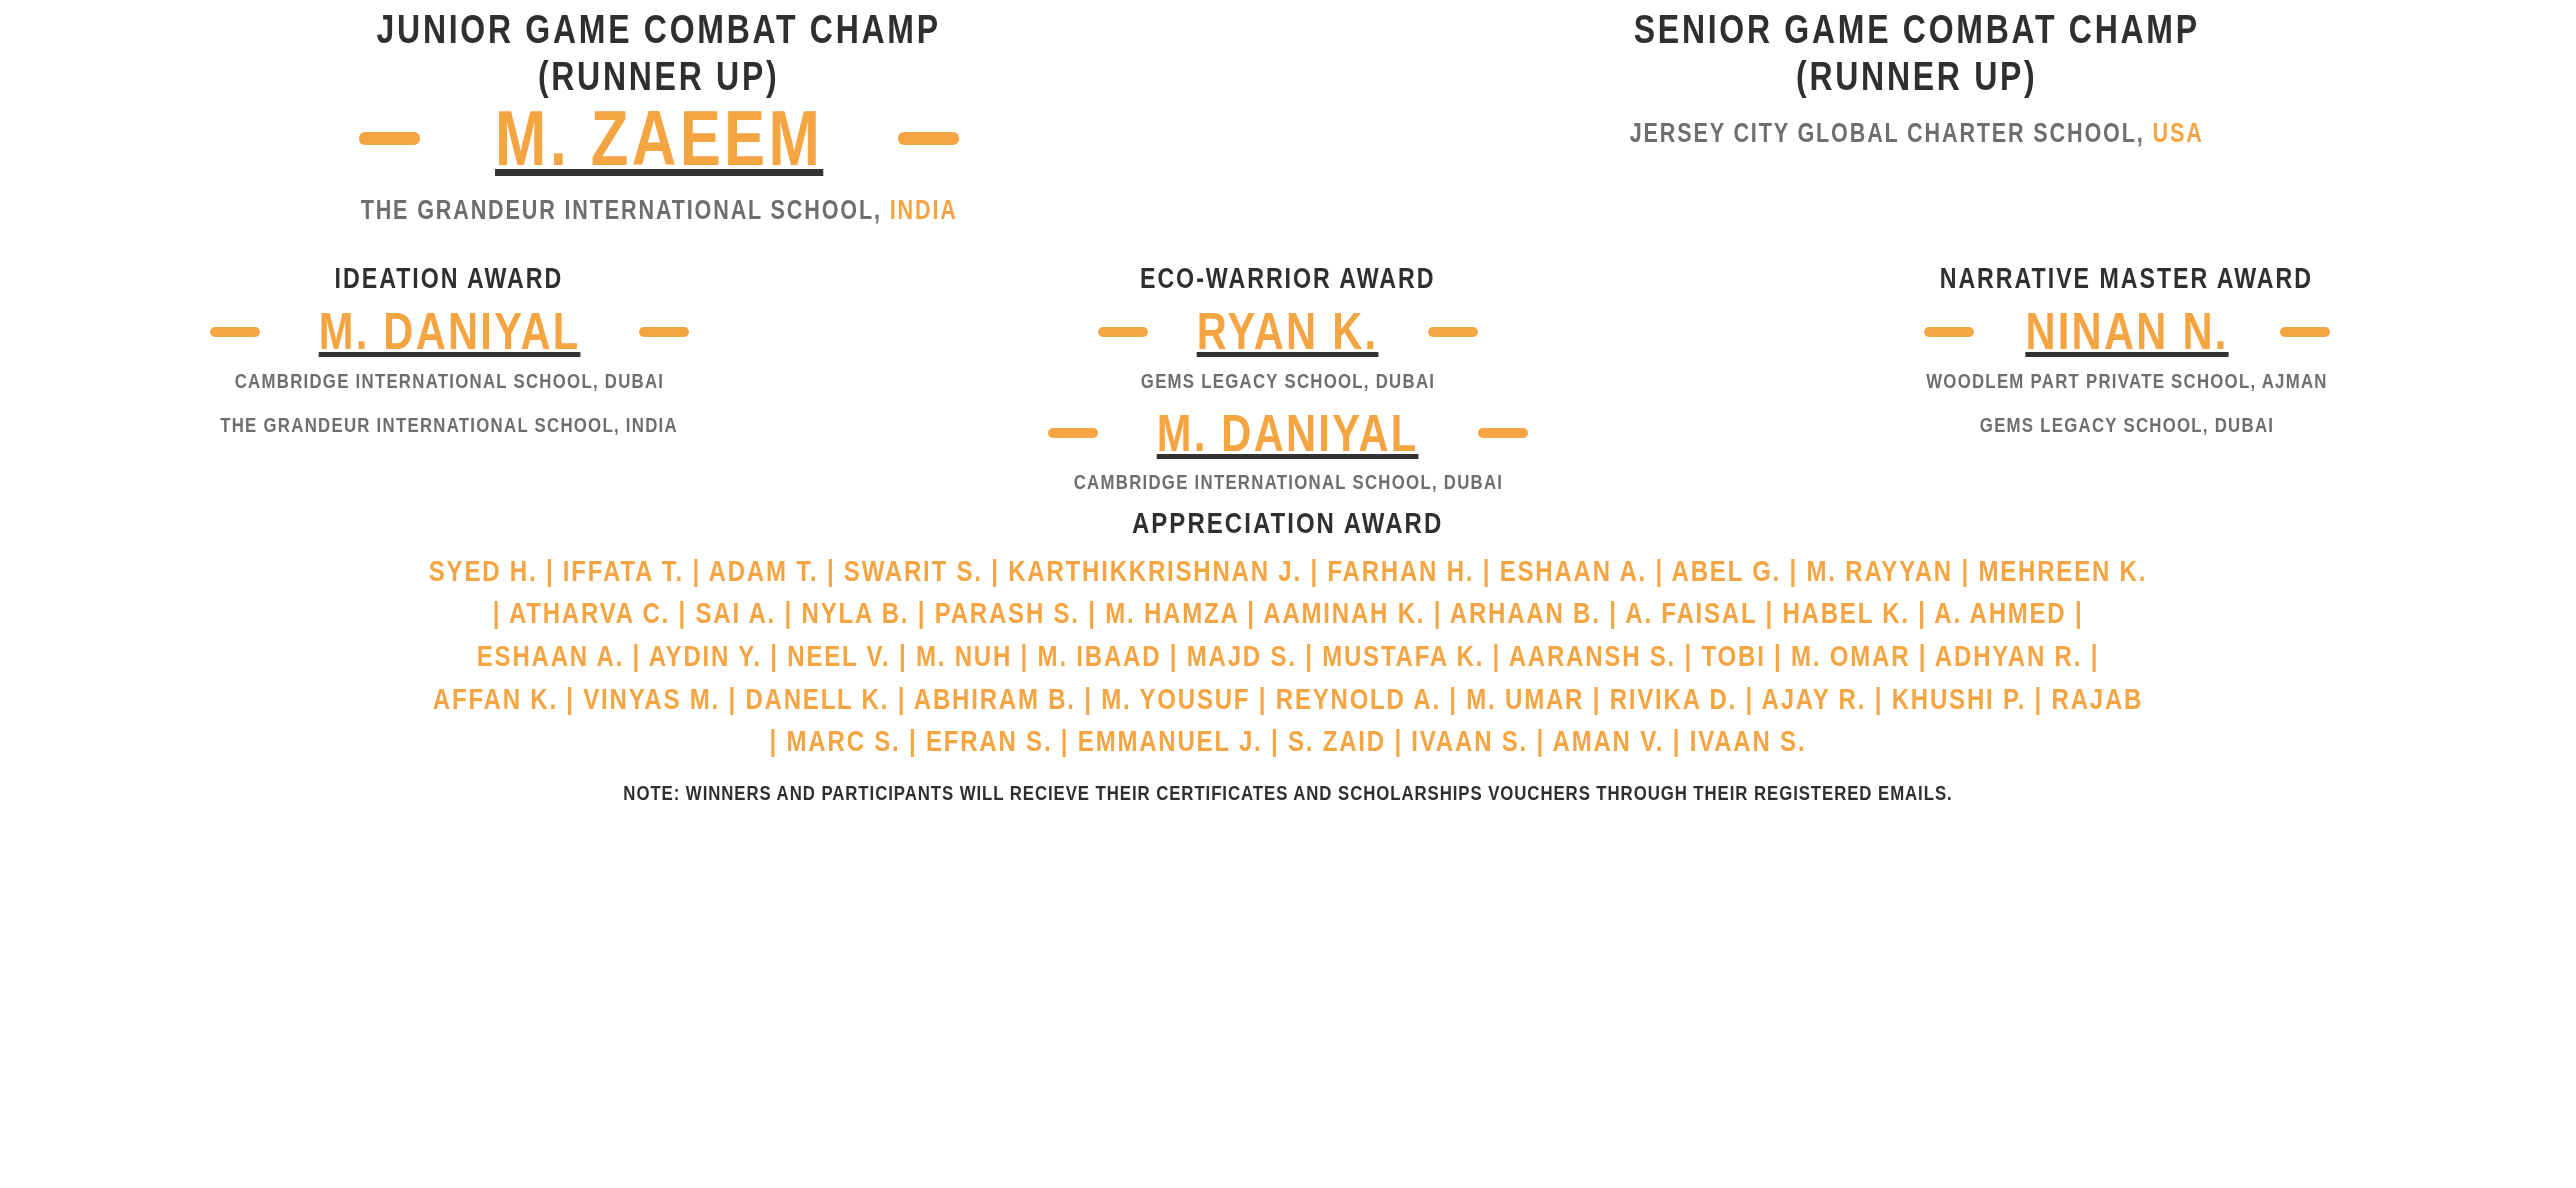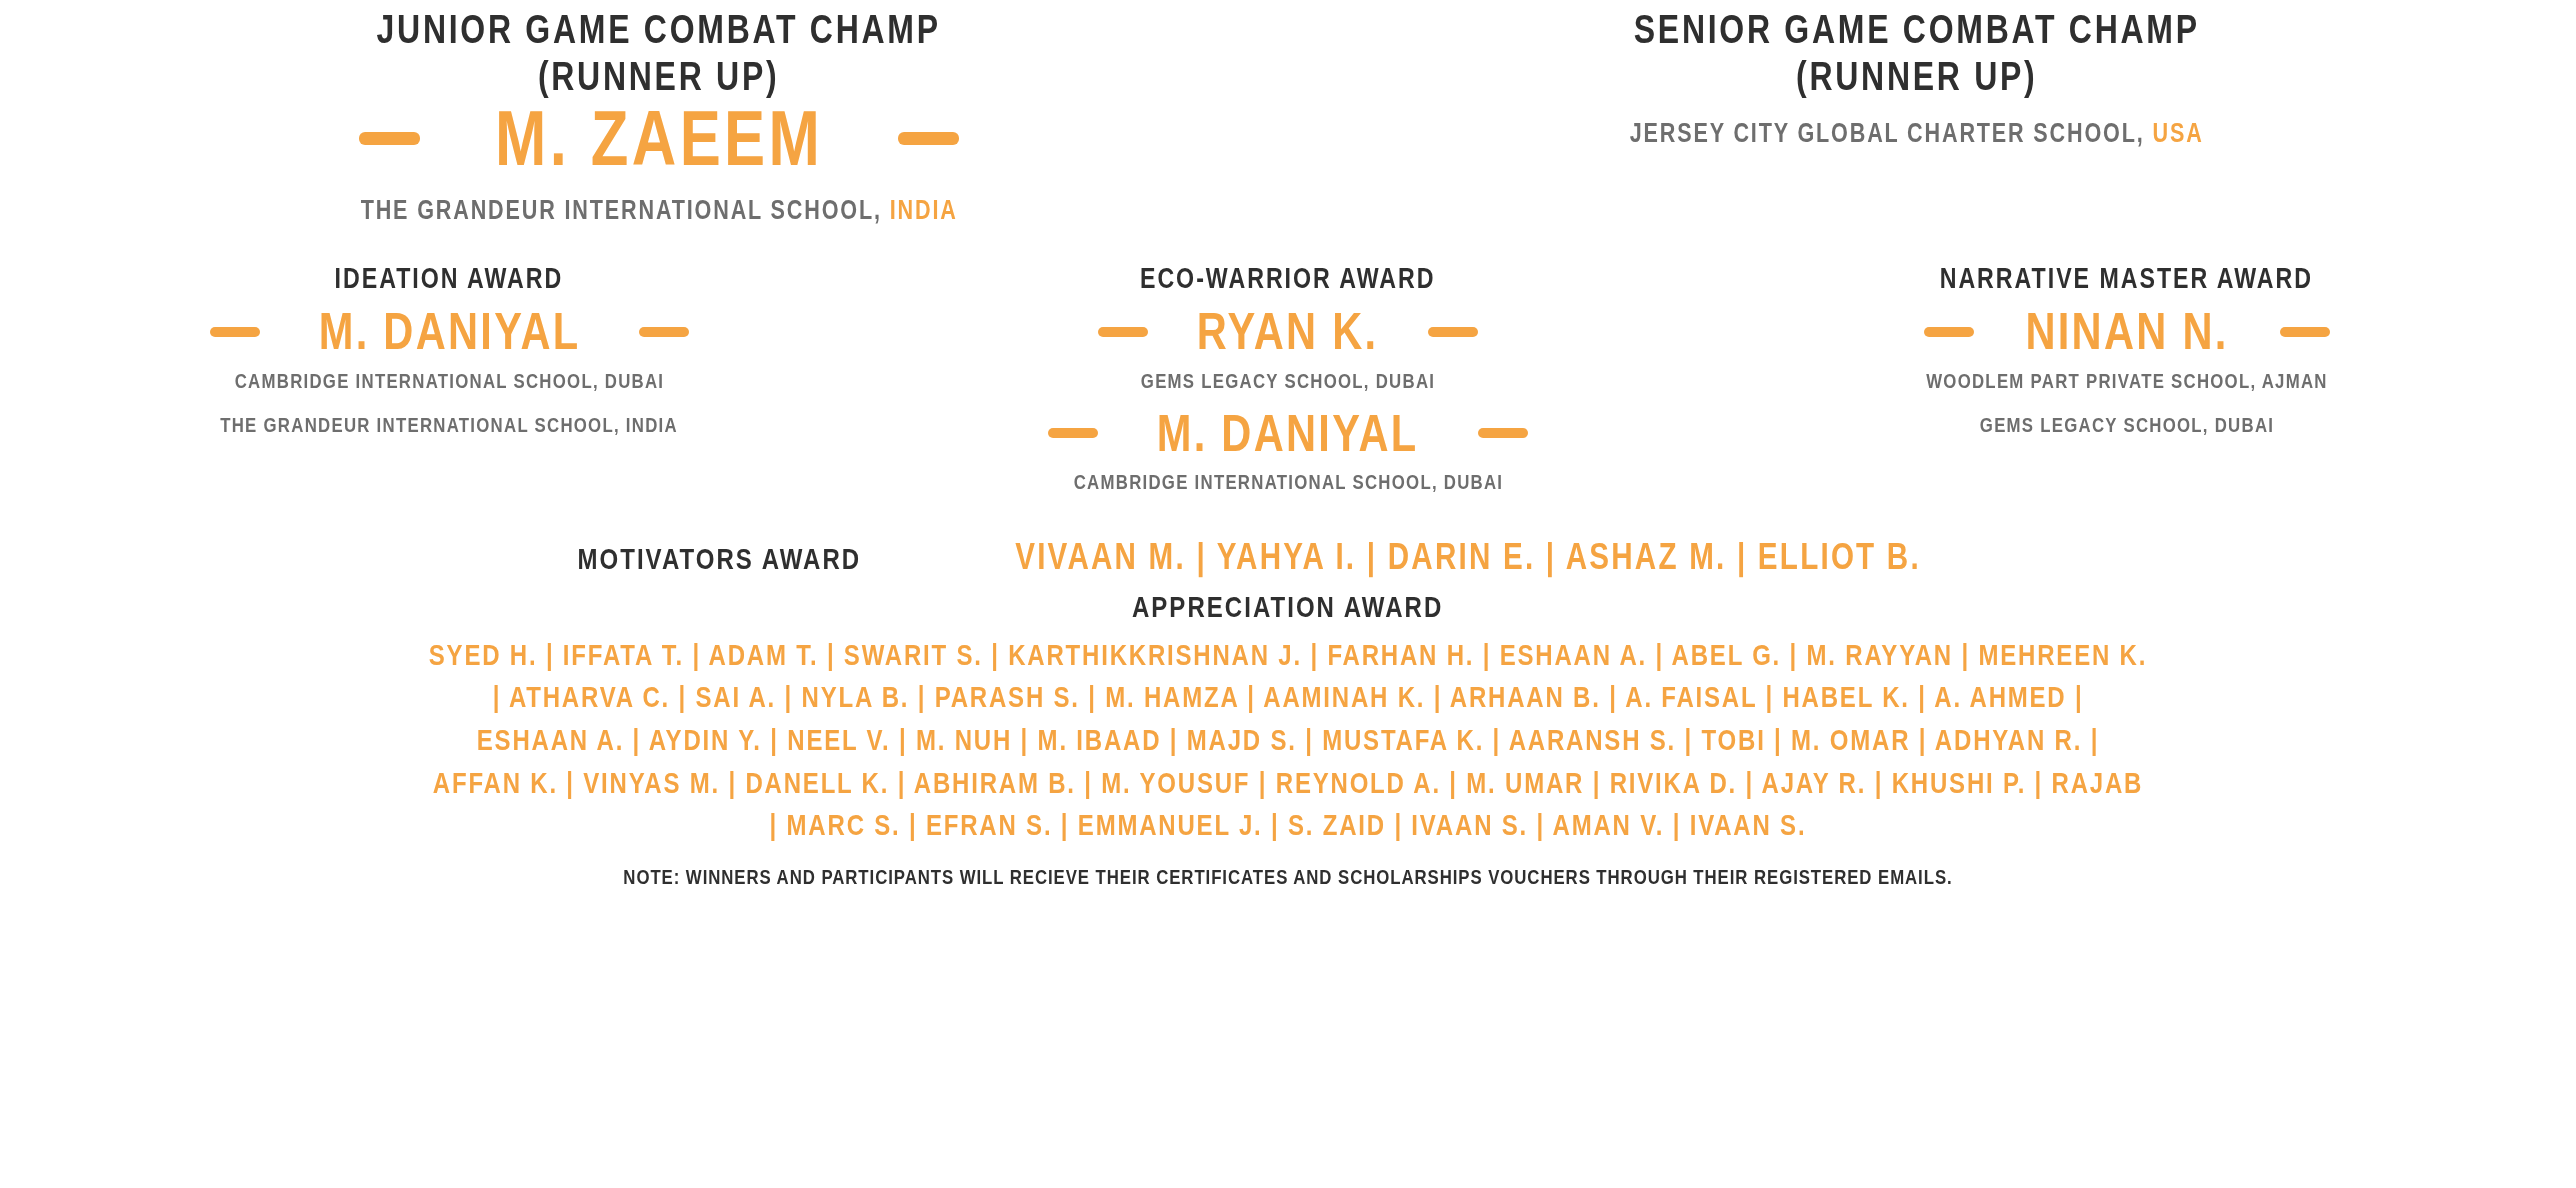--- a/index.html
+++ b/index.html
@@ -16,20 +16,21 @@
     color: #333333;
     -webkit-font-smoothing: antialiased;
   }
 
   .board {
     width: 2576px;
     height: 1189px;
     position: relative;
     box-sizing: border-box;
     padding: 0 30px;
+    text-decoration: underline;
   }
 
   
   .cond {
     font-family: "Liberation Sans Narrow", "Liberation Sans", sans-serif;
     font-stretch: condensed;
     transform-origin: center center;
   }
   .award-title {
     font-weight: 700;
@@ -260,24 +261,20 @@
         <div class="school cond" style="color: rgb(110, 110, 110); display: inline-block; transform: scaleX(0.8); transform-origin: center center;">WOODLEM PART PRIVATE SCHOOL, AJMAN</div>
       </div>
       <div class="entry">
         <div class="school cond" style="color: rgb(110, 110, 110); display: inline-block; transform: scaleX(0.8); transform-origin: center center;">GEMS LEGACY SCHOOL, DUBAI</div>
       </div>
     </div>
 
   </div>
 
   
-  <div class="motivators">
-    <div class="award-title cond" style="color: rgb(47, 47, 47); display: inline-block; transform: scaleX(0.8); transform-origin: center center;">MOTIVATORS AWARD</div>
-    <div class="names-line cond" style="color: rgb(245, 164, 66); display: inline-block; transform: scaleX(0.8); transform-origin: center center;">VIVAAN M.  |  YAHYA I. |  DARIN E.  |  ASHAZ M.  |  ELLIOT B.</div>
-  </div>
 
   
   <div class="appreciation">
     <div class="award-title cond" style="color: rgb(47, 47, 47); display: inline-block; transform: scaleX(0.8); transform-origin: center center;">APPRECIATION AWARD</div>
     <div class="names-block">
       <div class="names-line cond" style="color: rgb(245, 164, 66); display: inline-block; transform: scaleX(0.8); transform-origin: center center;">SYED H.  |  IFFATA T.  |  ADAM T.  |  SWARIT S.  |  KARTHIKKRISHNAN J.  |  FARHAN H. |  ESHAAN A.  |  ABEL G.  |  M. RAYYAN  |  MEHREEN K.</div>
       <div class="names-line cond" style="color: rgb(245, 164, 66); display: inline-block; transform: scaleX(0.8); transform-origin: center center;">|  ATHARVA C.  |  SAI A.  |  NYLA B.  |  PARASH S.  |  M. HAMZA  |  AAMINAH K.  |  ARHAAN B.  |  A. FAISAL  |  HABEL K.  |  A. AHMED  |</div>
       <div class="names-line cond" style="color: rgb(245, 164, 66); display: inline-block; transform: scaleX(0.8); transform-origin: center center;">ESHAAN A.  |  AYDIN Y.  |  NEEL V.  |  M. NUH  |  M. IBAAD  |  MAJD S.  |  MUSTAFA K.  |  AARANSH S. |  TOBI  |  M. OMAR  |  ADHYAN R.  |</div>
       <div class="names-line cond" style="color: rgb(245, 164, 66); display: inline-block; transform: scaleX(0.8); transform-origin: center center;">AFFAN K.  |  VINYAS M.  |  DANELL K.  |  ABHIRAM B. |  M. YOUSUF  |  REYNOLD A.  |  M. UMAR  |  RIVIKA D.  |  AJAY R.  |  KHUSHI P.  |  RAJAB</div>
       <div class="names-line cond" style="color: rgb(245, 164, 66); display: inline-block; transform: scaleX(0.8); transform-origin: center center;">|  MARC S.  |  EFRAN S.  |  EMMANUEL J. |  S. ZAID  |  IVAAN S.  |  AMAN V.  |  IVAAN S.</div>

